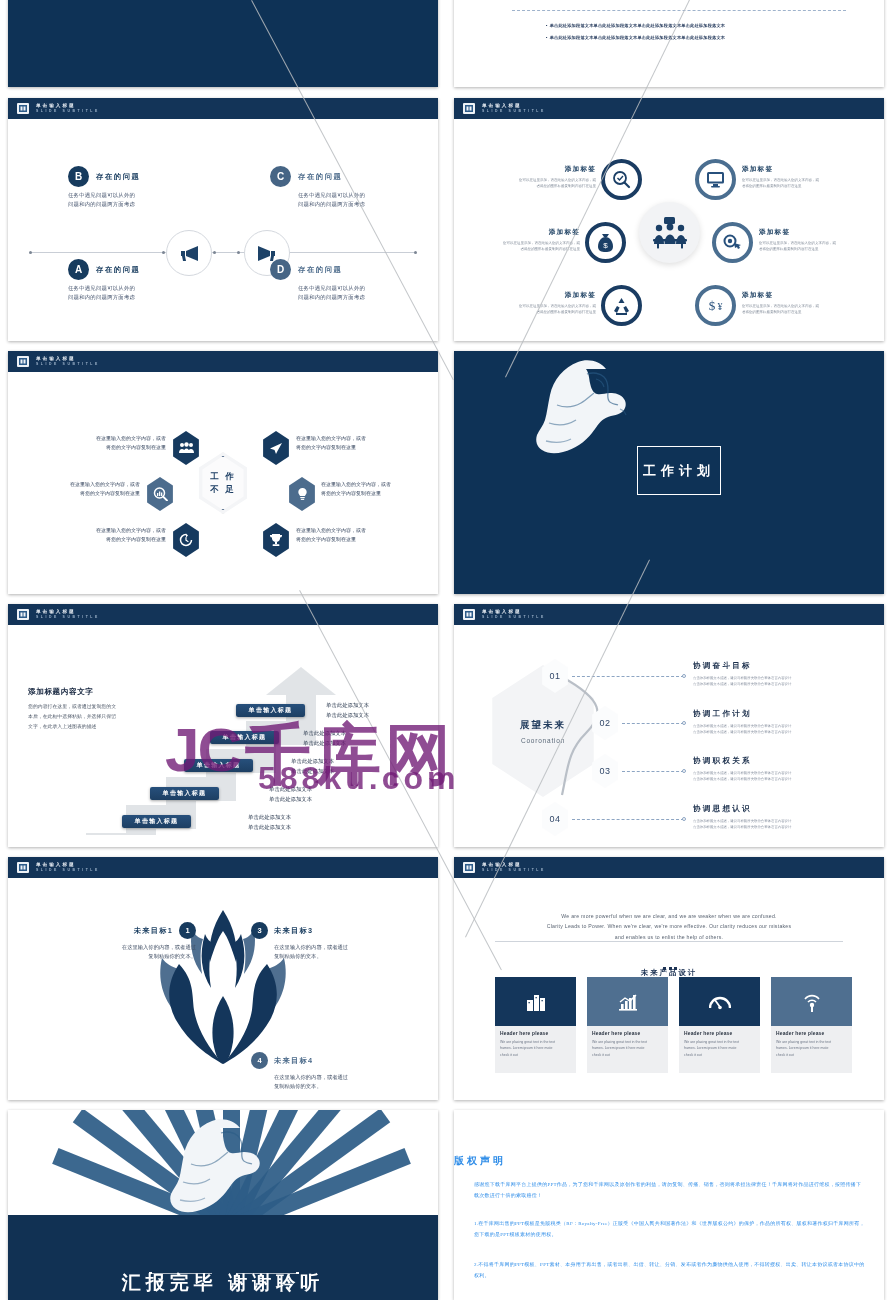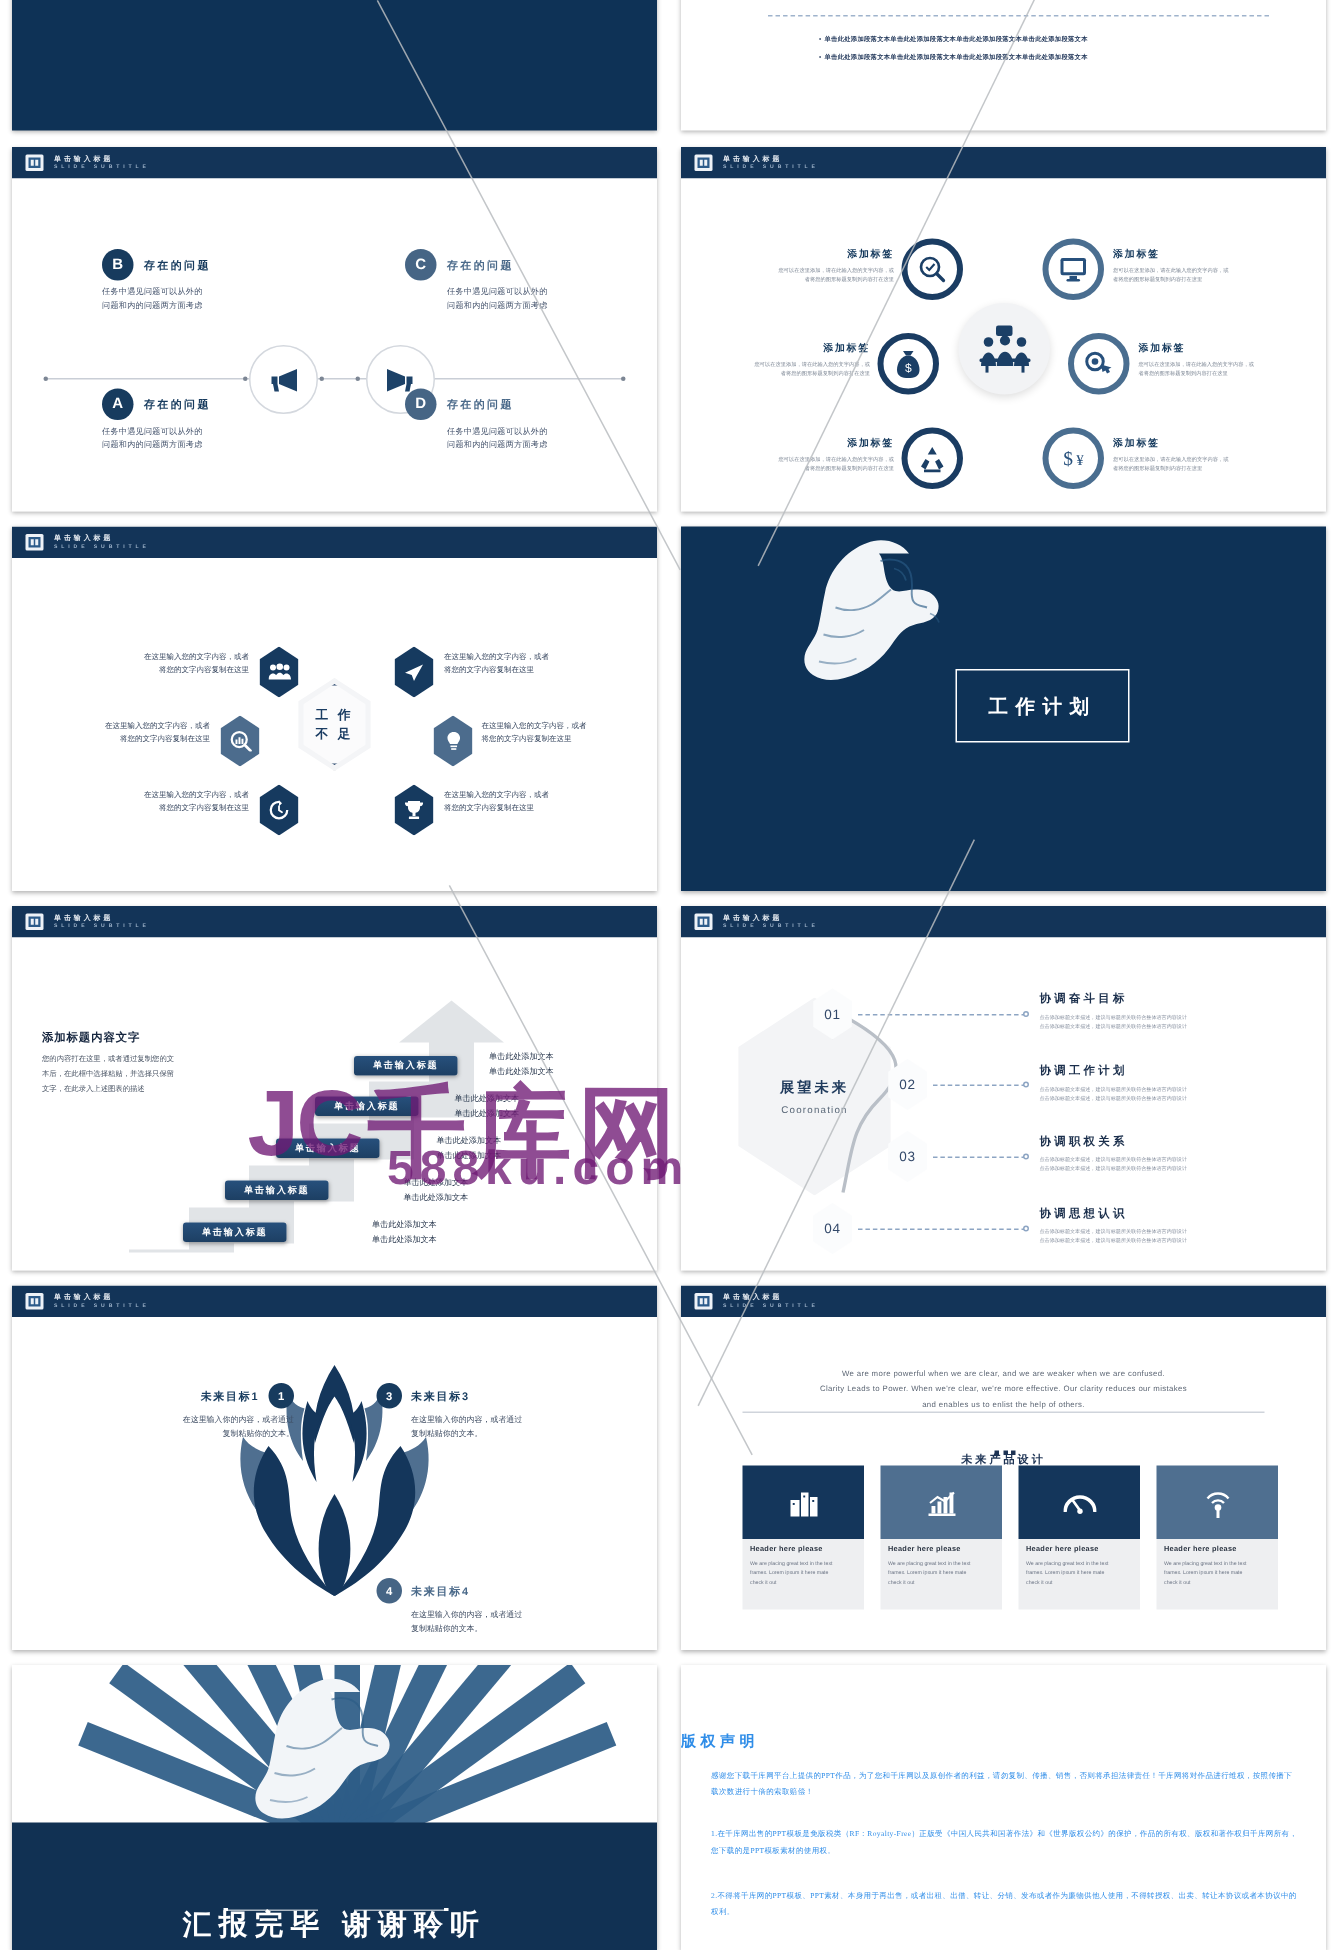--- a/index.html
+++ b/index.html
@@ -414,21 +414,21 @@
   <div class="slide dark" style="left:454px; top:351px; width:430px; height:243px;">
     <svg width="130" height="140" viewBox="0 0 130 140" style="position:absolute; left:70px; top:6px;">
       <path d="M82 12c-6-8-18-11-28-7C40 10 29 23 26 38c-2 9-3 18-5 25-2 6-6 10-8 15-2 6 0 12 5 15 6 4 14 4 21 2 12-3 22-10 29-19 4-5 7-11 12-14 6-4 13-3 18-7 4-3 5-9 2-13-3-5-9-6-14-6-5 0-9 2-13 1-4-1-6-6-7-11-1-5-1-10-4-14z" fill="#f2f5f8"></path>
       <path d="M63 17c6-2 13-1 17 3 3 3 4 8 4 13 0 4-1 8 1 11 2 3 6 3 9 4" fill="none" stroke="#2a5b86" stroke-width="1.3" opacity=".65"></path>
       <path d="M33 48c8 3 17 2 24-2 5-3 9-7 13-10" fill="none" stroke="#2a5b86" stroke-width="1.3" opacity=".55"></path>
       <path d="M25 66c9 3 19 2 27-3" fill="none" stroke="#2a5b86" stroke-width="1.3" opacity=".5"></path>
       <path d="M22 84c8 2 17 2 25-2" fill="none" stroke="#2a5b86" stroke-width="1.3" opacity=".45"></path>
       <path d="M72 22c4 1 7 4 8 8" fill="none" stroke="#2a5b86" stroke-width="1.2" opacity=".6"></path>
       <path d="M96 52c3 1 5 3 6 6" fill="none" stroke="#2a5b86" stroke-width="1.2" opacity=".5"></path>
     </svg>
-    <div class="plan-box" style="left:183px; top:95px; width:116px; height:49px;align-items:center;">
+    <div class="plan-box" style="left:183px; top:95px; width:84px; height:49px;align-items:center;">
       <span>工作计划</span>
     </div>
   </div>
 
   <div class="slide" style="left:8px; top:604px; width:430px; height:243px;">
     <div class="hdr">
       <span class="logo">
         <svg width="14" height="15" viewBox="0 0 14 15">
             <rect x="1" y="2" width="12" height="11" rx="1" fill="#eef2f7"></rect>
             <path d="M3 4h8v7H3z" fill="#2c5b8a"></path>

